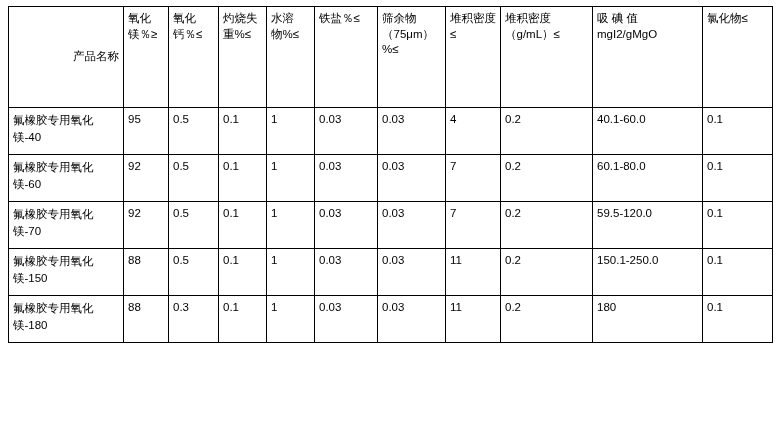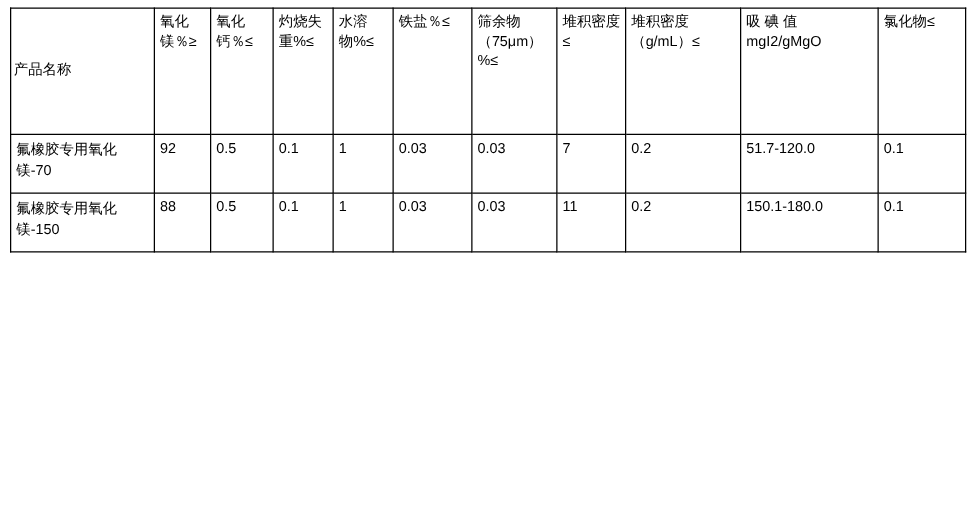--- a/index.html
+++ b/index.html
@@ -33,22 +33,22 @@
     padding: 4px 4px 4px 4px;
     word-wrap: break-word;
     overflow-wrap: break-word;
   }
   thead td {
     height: 92px;
     vertical-align: top;
   }
   thead td.first {
     vertical-align: middle;
-    text-align: left;
-    padding-left: 2px;
+    text-align: right;
+    padding-left: 12px;
   }
   tbody td {
     height: 38px;
   }
   tbody td.name {
     line-height: 1.5;
   }
   
   col.c0 { width: 115px; }
   col.c1 { width: 45px; }
@@ -90,40 +90,79 @@
         <td>铁盐％≤</td>
         <td>筛余物（75μm）%≤</td>
         <td>堆积密度≤</td>
         <td>堆积密度（g/mL）≤</td>
         <td>吸  碘  值 mgI2/gMgO</td>
         <td>氯化物≤</td>
       </tr>
     </thead>
     <tbody>
       <tr>
+        <td class="name">氟橡胶专用氧化镁-40</td>
+        <td>95</td>
+        <td>0.5</td>
+        <td>0.1</td>
+        <td>1</td>
+        <td>0.03</td>
+        <td>0.03</td>
+        <td>4</td>
+        <td>0.2</td>
+        <td>40.1-60.0</td>
+        <td>0.1</td>
+      </tr>
+      <tr>
+        <td class="name">氟橡胶专用氧化镁-60</td>
+        <td>92</td>
+        <td>0.5</td>
+        <td>0.1</td>
+        <td>1</td>
+        <td>0.03</td>
+        <td>0.03</td>
+        <td>7</td>
+        <td>0.2</td>
+        <td>60.1-80.0</td>
+        <td>0.1</td>
+      </tr>
+      <tr>
         <td class="name">氟橡胶专用氧化镁-70</td>
         <td>92</td>
         <td>0.5</td>
         <td>0.1</td>
         <td>1</td>
         <td>0.03</td>
         <td>0.03</td>
         <td>7</td>
         <td>0.2</td>
-        <td>51.7-120.0</td>
+        <td>59.5-120.0</td>
         <td>0.1</td>
       </tr>
       <tr>
         <td class="name">氟橡胶专用氧化镁-150</td>
         <td>88</td>
         <td>0.5</td>
         <td>0.1</td>
         <td>1</td>
         <td>0.03</td>
         <td>0.03</td>
         <td>11</td>
         <td>0.2</td>
-        <td>150.1-180.0</td>
+        <td>150.1-250.0</td>
+        <td>0.1</td>
+      </tr>
+      <tr>
+        <td class="name">氟橡胶专用氧化镁-180</td>
+        <td>88</td>
+        <td>0.3</td>
+        <td>0.1</td>
+        <td>1</td>
+        <td>0.03</td>
+        <td>0.03</td>
+        <td>11</td>
+        <td>0.2</td>
+        <td>180</td>
         <td>0.1</td>
       </tr>
     </tbody>
   </table>
 </div>
 
 </body></html>

